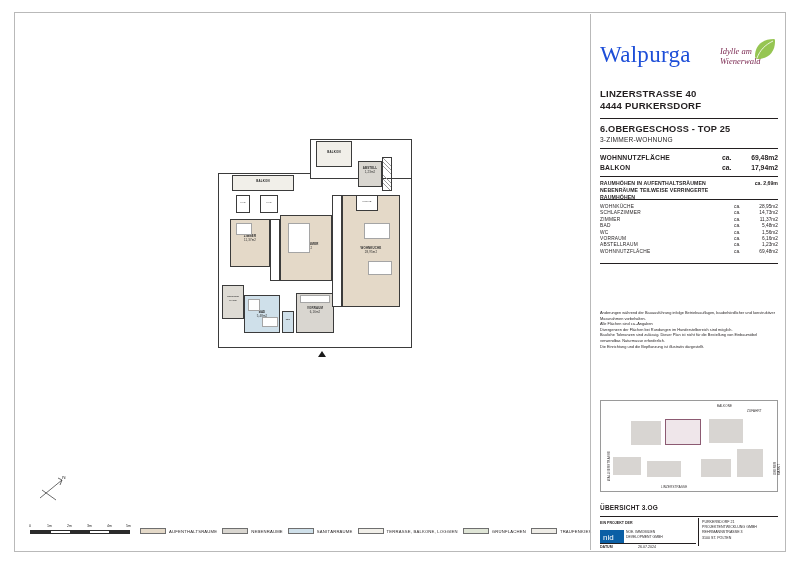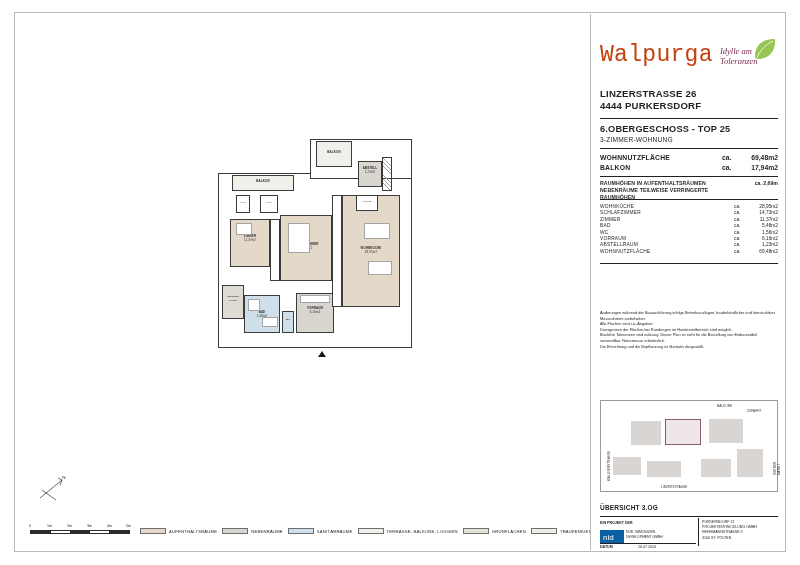--- a/index.html
+++ b/index.html
@@ -43,23 +43,23 @@
     background: #b9b9b9;
   }
 
   .logo-wrap {
     position: absolute;
     left: 8px; top: 16px;
     width: 178px;
     height: 48px;
   }
   .logo-name {
-    font-family: Liberation Mono, monospace;
+    font-family: Liberation Serif, serif;
     font-size: 23px;
-    color: #c2410c;
+    color: #1d4ed8;
     letter-spacing: 0.3px;
     position: absolute;
     left: 0; top: 8px;
     white-space: nowrap;
   }
   .logo-sub {
     position: absolute;
     left: 120px; top: 12px;
     font-family: "Liberation Serif", serif;
     font-size: 8.5px;
@@ -501,32 +501,32 @@
     </div>
   </div>
 
   <div class="panel-divider"></div>
   <div class="panel">
 
     <div class="logo-wrap">
       <div class="logo-name">Walpurga</div>
       <div class="logo-sub">
         <span>Idylle am</span><br>
-        <span>Toleranzen</span>
+        <span>Wienerwald</span>
       </div>
       <div class="logo-leaf">
         <svg width="26" height="26" viewBox="0 0 26 26">
           <path d="M22 3 C10 3 3 10 3 20 C3 22 4 23 6 23 C16 23 23 16 23 6 C23 4 23 3 22 3 Z" fill="#8bbf3f" opacity="0.9"></path>
           <path d="M21 5 C13 9 8 14 5 22" stroke="#ffffff" stroke-width="0.8" fill="none"></path>
         </svg>
       </div>
     </div>
 
     <div class="addr">
-      <span>LINZERSTRASSE 26</span><br>
+      <span>LINZERSTRASSE 40</span><br>
       <span>4444 PURKERSDORF</span>
     </div>
     <div class="hr1"></div>
 
     <div class="top-title">6.OBERGESCHOSS - TOP 25</div>
     <div class="top-sub">3-ZIMMER-WOHNUNG</div>
     <div class="hr2"></div>
 
     <div class="areas">
       <div class="row">

